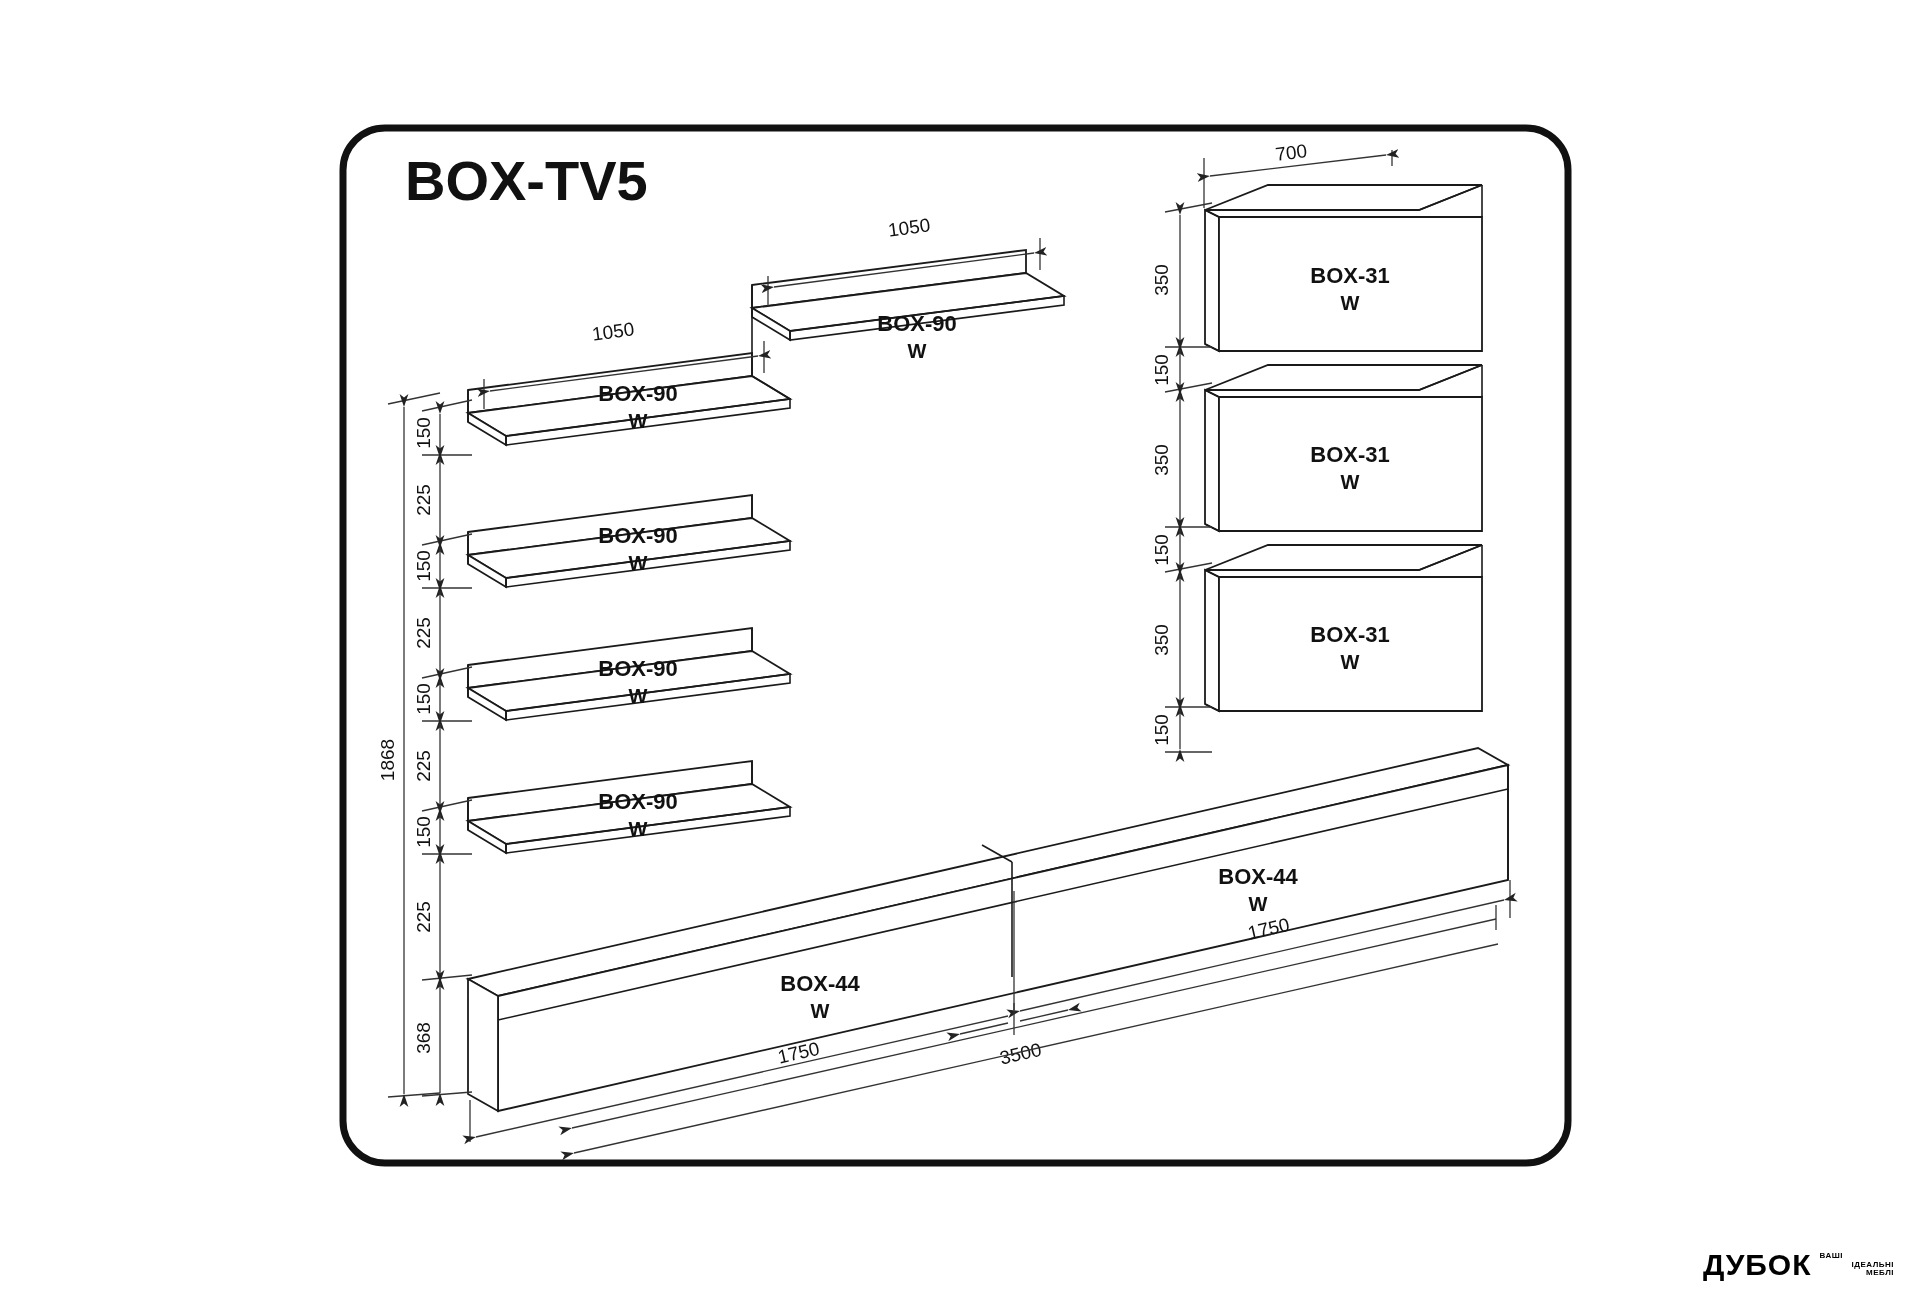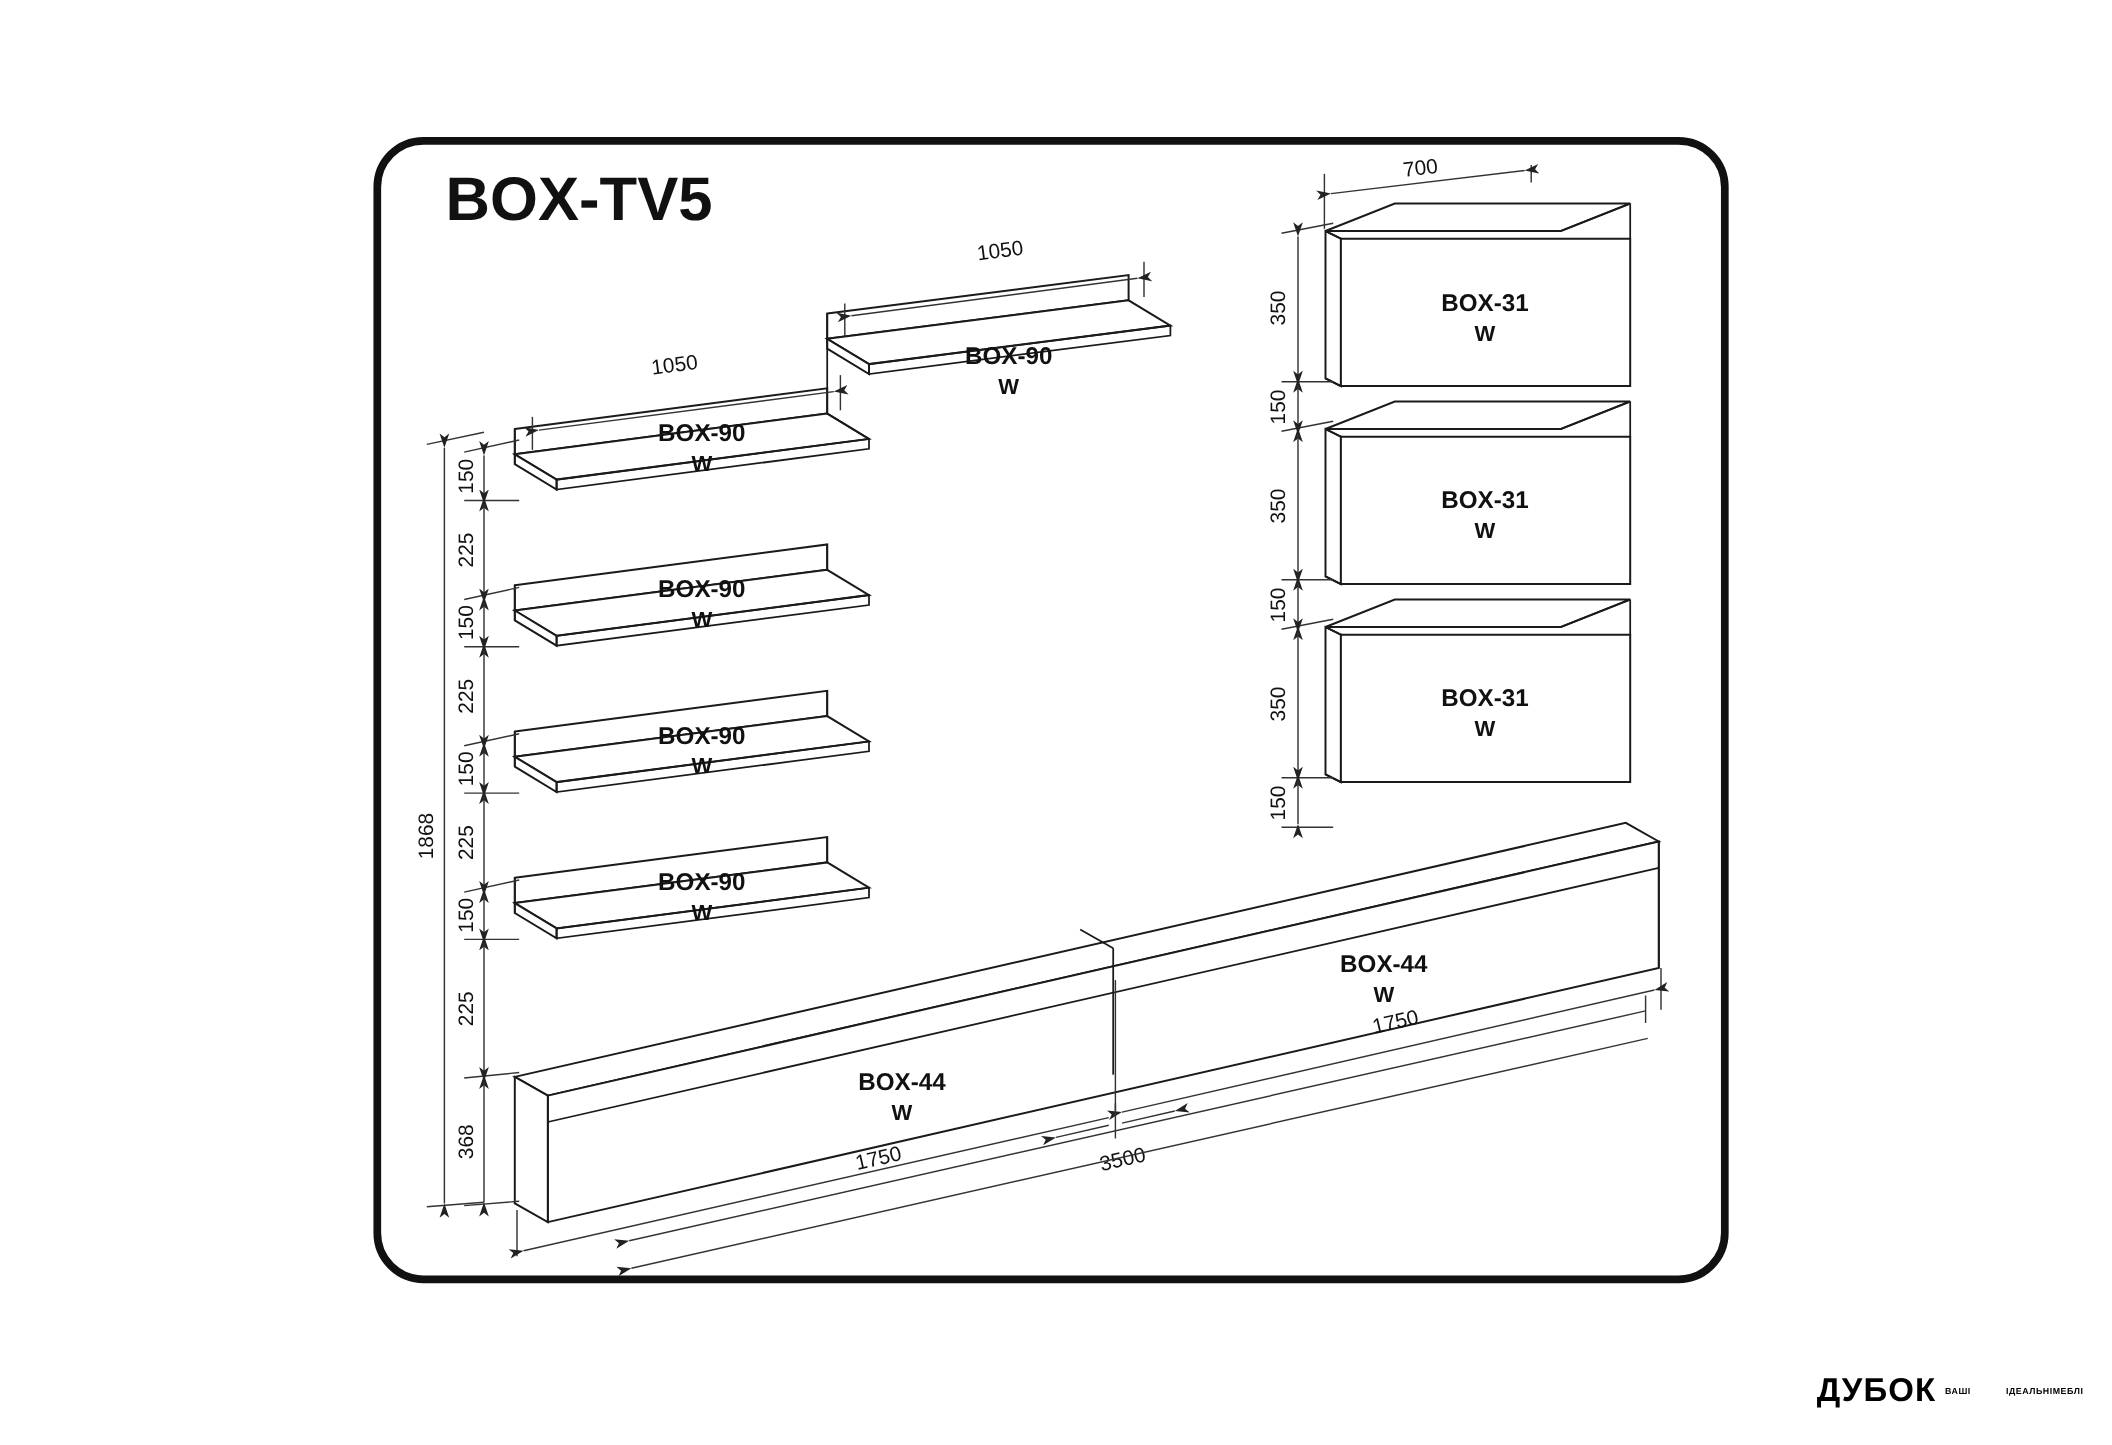--- a/index.html
+++ b/index.html
@@ -287,18 +287,18 @@
     <path class="dimline" d="M572,1128 L1496,919" marker-start="url(#arrL)"></path>
     <path class="dimline" d="M574,1153 L1498,944" marker-start="url(#arrL)"></path>
     <path class="extline" d="M1496,905 L1496,930"></path>
   </g>
 
 </svg>
 </div>
 
 <div id="watermark" style="position:absolute;right:26px;bottom:32px;display:flex;align-items:center;gap:8px;">
   <span class="wm" style="font-size:30px;letter-spacing:1px;">ДУБОК</span>
-  <span style="display:flex;flex-direction:row;line-height:1.05;">
+  <span style="display:flex;flex-direction:column;line-height:1.05;">
     <span class="wm" style="font-size:8px;letter-spacing:0.5px;">ВАШІ</span>
     <span class="wm" style="font-size:8px;letter-spacing:0.5px;padding-left:32px;">ІДЕАЛЬНІ</span>
-    <span class="wm" style="font-size:8px;letter-spacing:0.5px;">МЕБЛІ</span>
+    <span class="wm" style="font-size:8px;letter-spacing:0.5px;text-align:right;">МЕБЛІ</span>
   </span>
 </div>
 
 </body></html>

